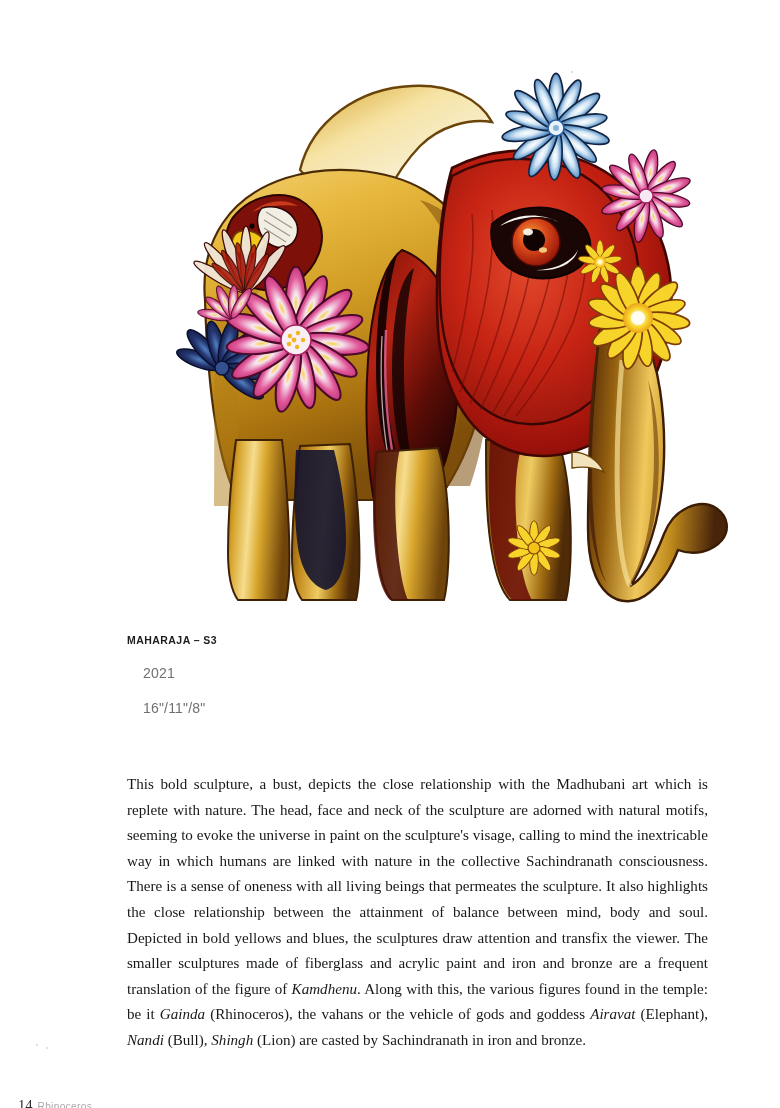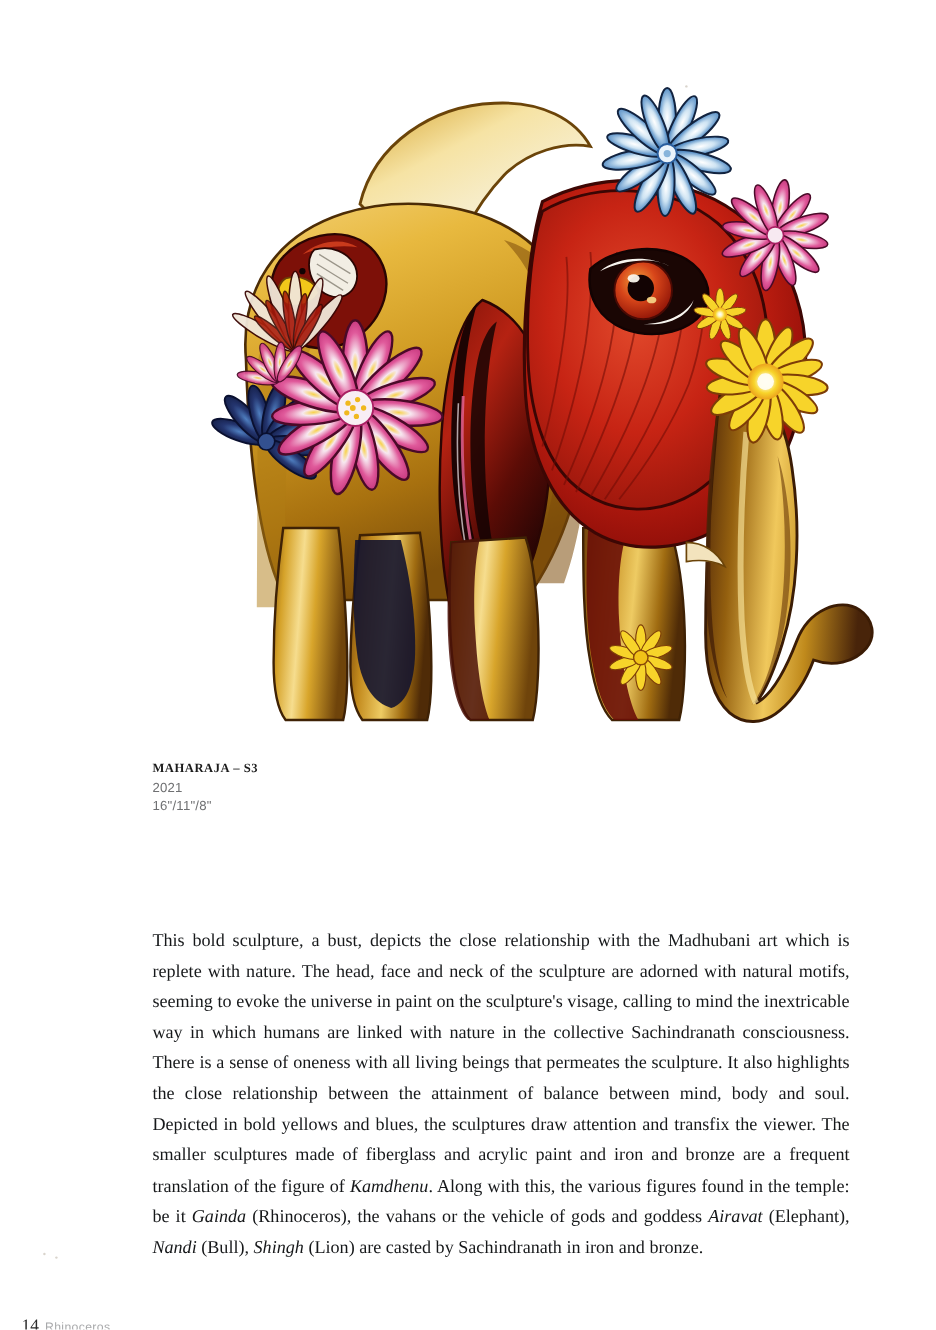--- a/index.html
+++ b/index.html
@@ -36,28 +36,27 @@
     font-family: "Liberation Sans", sans-serif;
     line-height: 1.33;
   }
   .caption-title {
     font-size: 10.5px;
     font-weight: bold;
     letter-spacing: 0.45px;
     color: #1c1c1c;
     margin: 0 0 2px 0;
     white-space: nowrap;
-    font-family: Liberation Serif, serif;
   }
   .caption-line {
-    font-size: 11px;
+    font-size: 14px;
     font-weight: normal;
     letter-spacing: 0.18px;
     color: #6f7072;
-    margin: 0;
+    margin: 16px;
     white-space: nowrap;
   }
 
   
   .bodytext {
     position: absolute;
     left: 127px;
     top: 740px;
     width: 581px;
     font-family: "Liberation Serif", serif;

